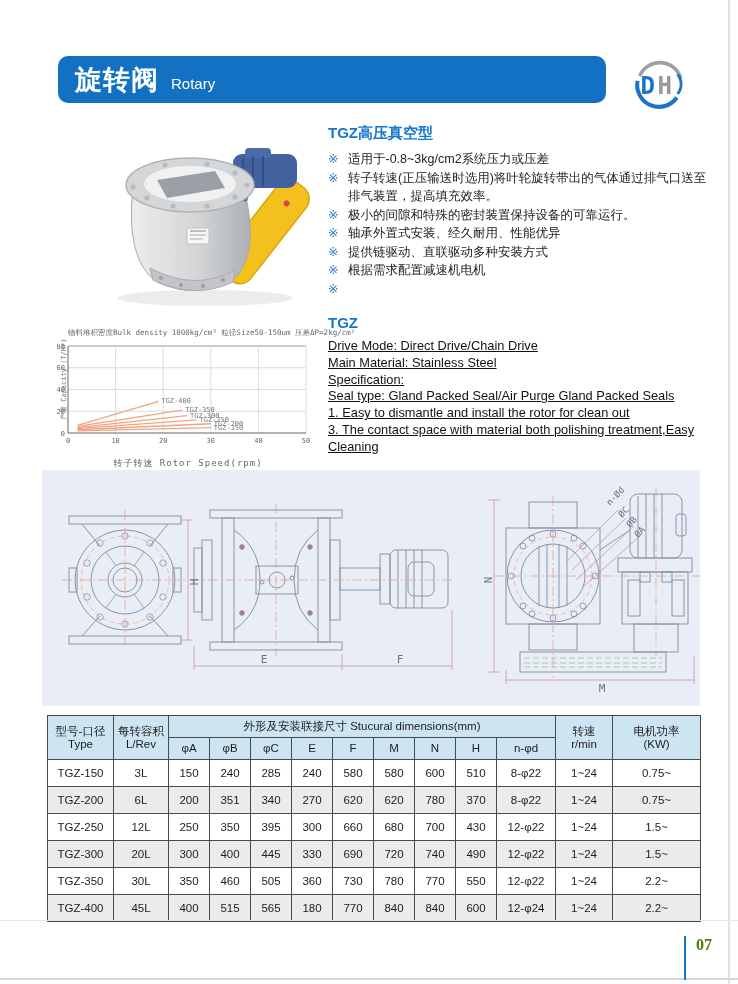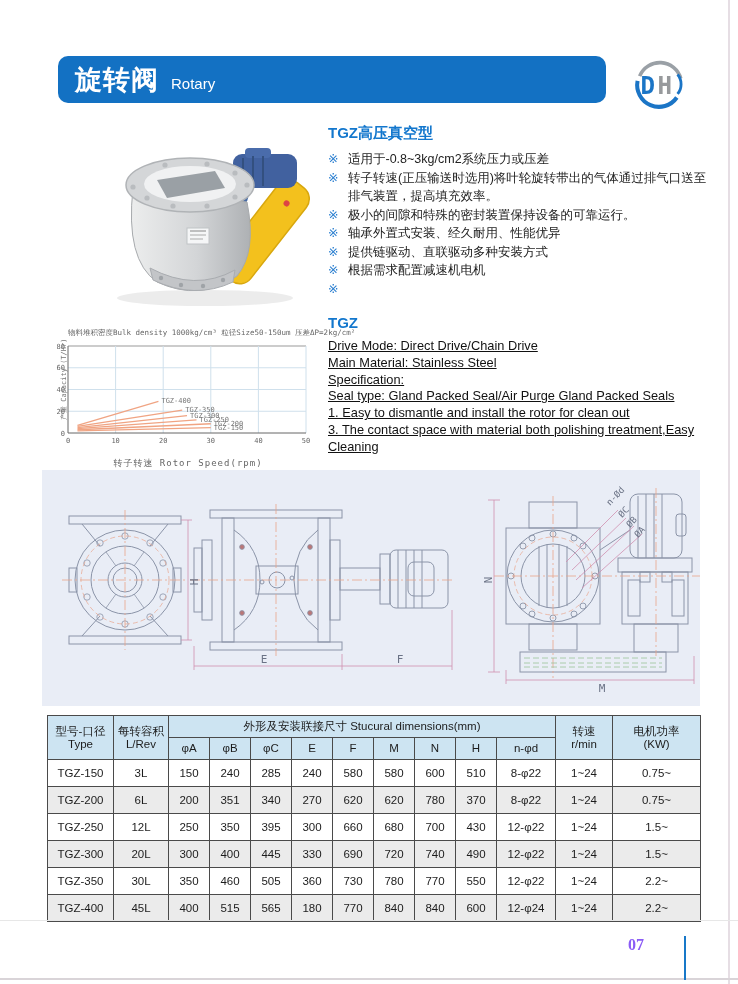--- a/index.html
+++ b/index.html
@@ -40,21 +40,21 @@
   
   .spec-table{position:absolute;left:47px;top:715px;width:653px;border-collapse:collapse;table-layout:fixed;font-size:11.5px;color:#1c1c1c;}
   .spec-table th,.spec-table td{border:1px solid #4a4a4a;text-align:center;padding:0;vertical-align:middle;}
   .spec-table thead th{background:#cde4f2;font-weight:normal;height:21px;line-height:13px;}
   .spec-table tbody td{height:26px;background:#fff;}
   .spec-table tbody tr.alt td{background:#ebebeb;}
   .spec-table{border:1.5px solid #3c3c3c;}
 
   
   .foot-rule{position:absolute;left:0;top:920px;width:738px;height:1px;background:#e7e7e7;}
-  .page-num{position:absolute;left:616px;top:936px;width:28px;text-align:right;font-family:"Liberation Serif","DejaVu Serif",serif;font-weight:bold;font-size:16px;color:#8b5cf6;}
+  .page-num{position:absolute;left:684px;top:936px;width:28px;text-align:right;font-family:"Liberation Serif","DejaVu Serif",serif;font-weight:bold;font-size:16px;color:#4d7c0f;}
   .page-num-bar{position:absolute;left:684px;top:936px;width:2px;height:44px;background:#1878c8;}
 
   svg text{font-family:"DejaVu Sans Mono",monospace;}
 </style>
 </head>
 <body>
 
 <div class="page">
   <div class="edge-right"></div>
   <div class="edge-bottom"></div>

